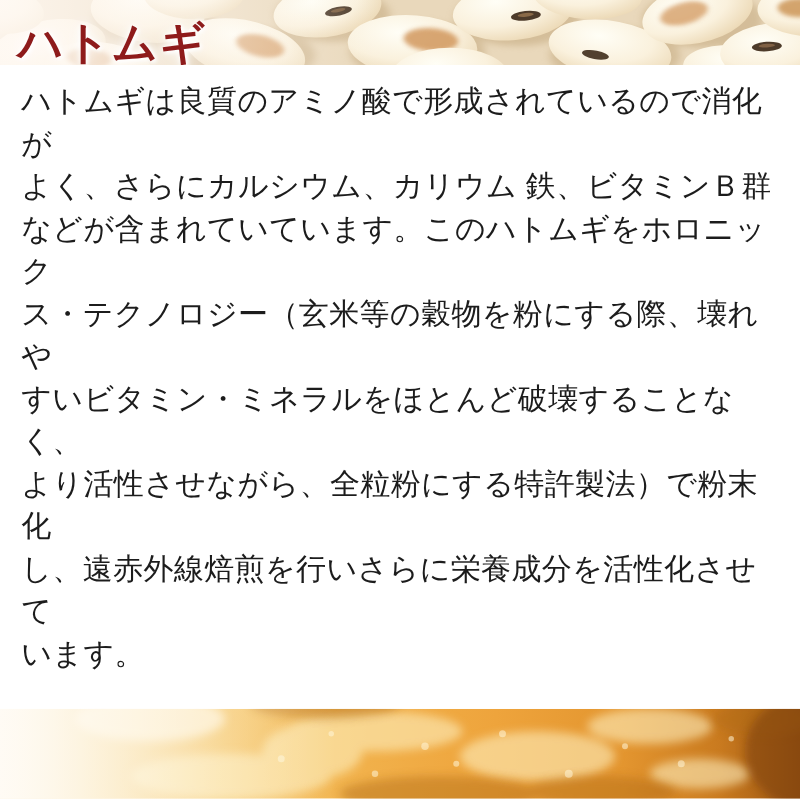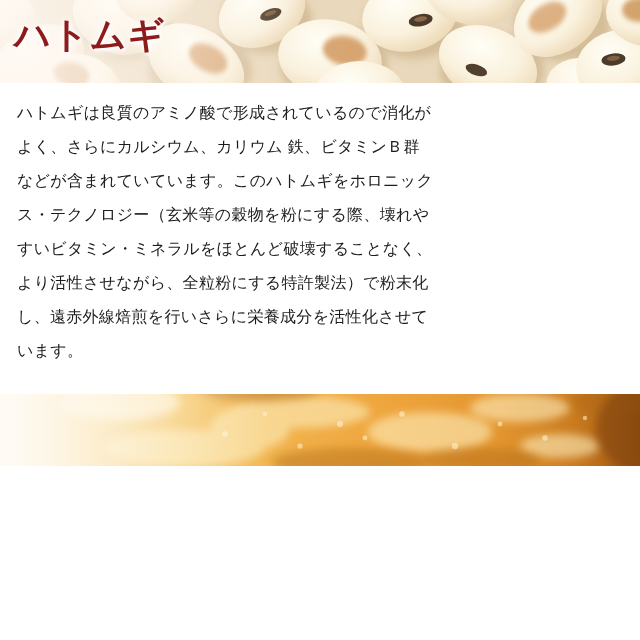--- a/index.html
+++ b/index.html
@@ -16,21 +16,21 @@
   .page {
     width: 640px;
     height: 640px;
     background: #ffffff;
   }
   .banner {
     position: relative;
     width: 640px;
     overflow: hidden;
   }
-  .banner-hatomugi { height: 83px; }
+  .banner-hatomugi { height: 52px; }
   .banner-honey   { height: 72px; margin-top: 26px; }
   .banner .art {
     position: absolute;
     left: 0; top: 0;
     width: 100%; height: 100%;
     display: block;
   }
   .banner-title {
     position: absolute;
     margin: 0;
@@ -45,21 +45,21 @@
       0 0 14px rgba(255,255,255,0.95),
       2px 2px 3px rgba(255,255,255,0.85);
     white-space: nowrap;
     line-height: 1;
   }
   .banner-hatomugi .banner-title { left: 14px; top: 16px; }
   .banner-honey   .banner-title { left: 24px; top: 18px; }
   .body-text {
     margin: 13px 16px 0 17px;
     width: 608px;
-    font-size: 16px;
+    font-size: 24px;
     line-height: 34px;
     letter-spacing: 0.3px;
     color: #1c1c1c;
     white-space: pre-line;
   }
 </style>
 </head>
 <body>
 
 <div class="page">

